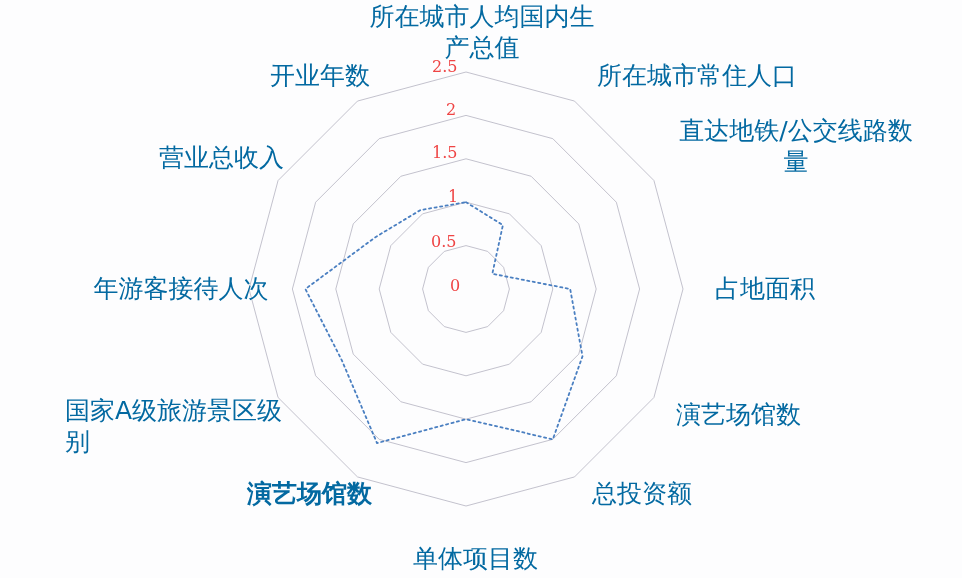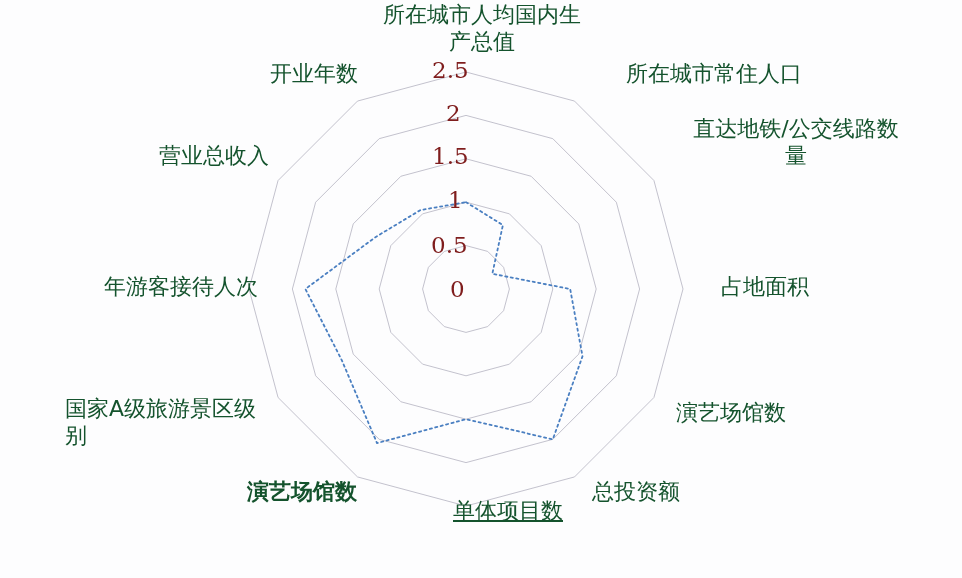--- a/index.html
+++ b/index.html
@@ -17,31 +17,31 @@
     background: #fdfdfe;
   }
   #radar-svg {
     position: absolute;
     left: 0; top: 0;
     width: 962px;
     height: 578px;
   }
   .axis-label {
     position: absolute;
-    color: #14532d;
-    font-size: 22px;
+    color: #0369a1;
+    font-size: 25px;
     line-height: 1.22;
     font-family: "DejaVu Sans", "Liberation Sans", sans-serif;
     white-space: pre-line;
     letter-spacing: 0px;
   }
   .tick-label {
     position: absolute;
-    color: #7f1d1d;
-    font-size: 23px;
+    color: #ef4444;
+    font-size: 16px;
     font-family: "DejaVu Serif", "Liberation Serif", serif;
     line-height: 1;
   }
 </style>
 </head>
 <body>
 
 <div id="chart-root">
   <svg id="radar-svg" viewBox="0 0 962 578" xmlns="http://www.w3.org/2000/svg">
     <g id="grid-group">
@@ -52,27 +52,27 @@
         <polygon points="466.00,72.00 574.50,101.07 653.93,180.50 683.00,289.00 653.93,397.50 574.50,476.93 466.00,506.00 357.50,476.93 278.07,397.50 249.00,289.00 278.07,180.50 357.50,101.07" fill="none" stroke="#b9b7c4" stroke-width="1" stroke-linejoin="round" opacity="0.85"></polygon>
       </g>
     <g id="series-group">
         <polygon points="466.00,202.20 502.89,225.10 492.31,273.81 570.16,289.00 582.52,356.27 552.80,439.34 466.00,419.20 377.03,443.10 341.97,360.61 305.42,289.00 375.79,236.92 420.43,210.07" fill="none" stroke="#4a7fc1" stroke-width="1.8" stroke-linejoin="round" stroke-dasharray="2.2 3.4" stroke-linecap="round"></polygon>
       </g>
   </svg>
 
   <div id="axis-labels-layer">
       <div class="axis-label" style="left: 367px; top: 2px; width: 230px; text-align: center;">所在城市人均国内生
 产总值</div>
-      <div class="axis-label" style="left: 592px; top: 61px; width: 210px; text-align: right;">所在城市常住人口</div>
+      <div class="axis-label" style="left: 592px; top: 61px; width: 210px; text-align: center;">所在城市常住人口</div>
       <div class="axis-label" style="left: 676px; top: 116px; width: 240px; text-align: center;">直达地铁/公交线路数
 量</div>
       <div class="axis-label" style="left: 700px; top: 274px; width: 130px; text-align: center;">占地面积</div>
       <div class="axis-label" style="left: 676px; top: 400px; width: 130px; text-align: left;">演艺场馆数</div>
       <div class="axis-label" style="left: 592px; top: 479px; width: 130px; text-align: left;">总投资额</div>
-      <div class="axis-label" style="left: 413px; top: 498px; width: 150px; text-align: right; text-decoration: underline;">单体项目数</div>
+      <div class="axis-label" style="left: 413px; top: 544px; width: 150px; text-align: left;">单体项目数</div>
       <div class="axis-label" style="left: 247px; top: 479px; width: 150px; text-align: left; font-weight: bold;">演艺场馆数</div>
       <div class="axis-label" style="left: 65px; top: 396px; width: 230px; text-align: left;">国家A级旅游景区级
 别</div>
       <div class="axis-label" style="left: 86px; top: 274px; width: 190px; text-align: center;">年游客接待人次</div>
       <div class="axis-label" style="left: 159px; top: 143px; width: 150px; text-align: left;">营业总收入</div>
       <div class="axis-label" style="left: 270px; top: 61px; width: 130px; text-align: left;">开业年数</div>
     </div>
   <div id="tick-labels-layer">
       <div class="tick-label" style="left: 432px; top: 59px;">2.5</div>
       <div class="tick-label" style="left: 446px; top: 102px;">2</div>

